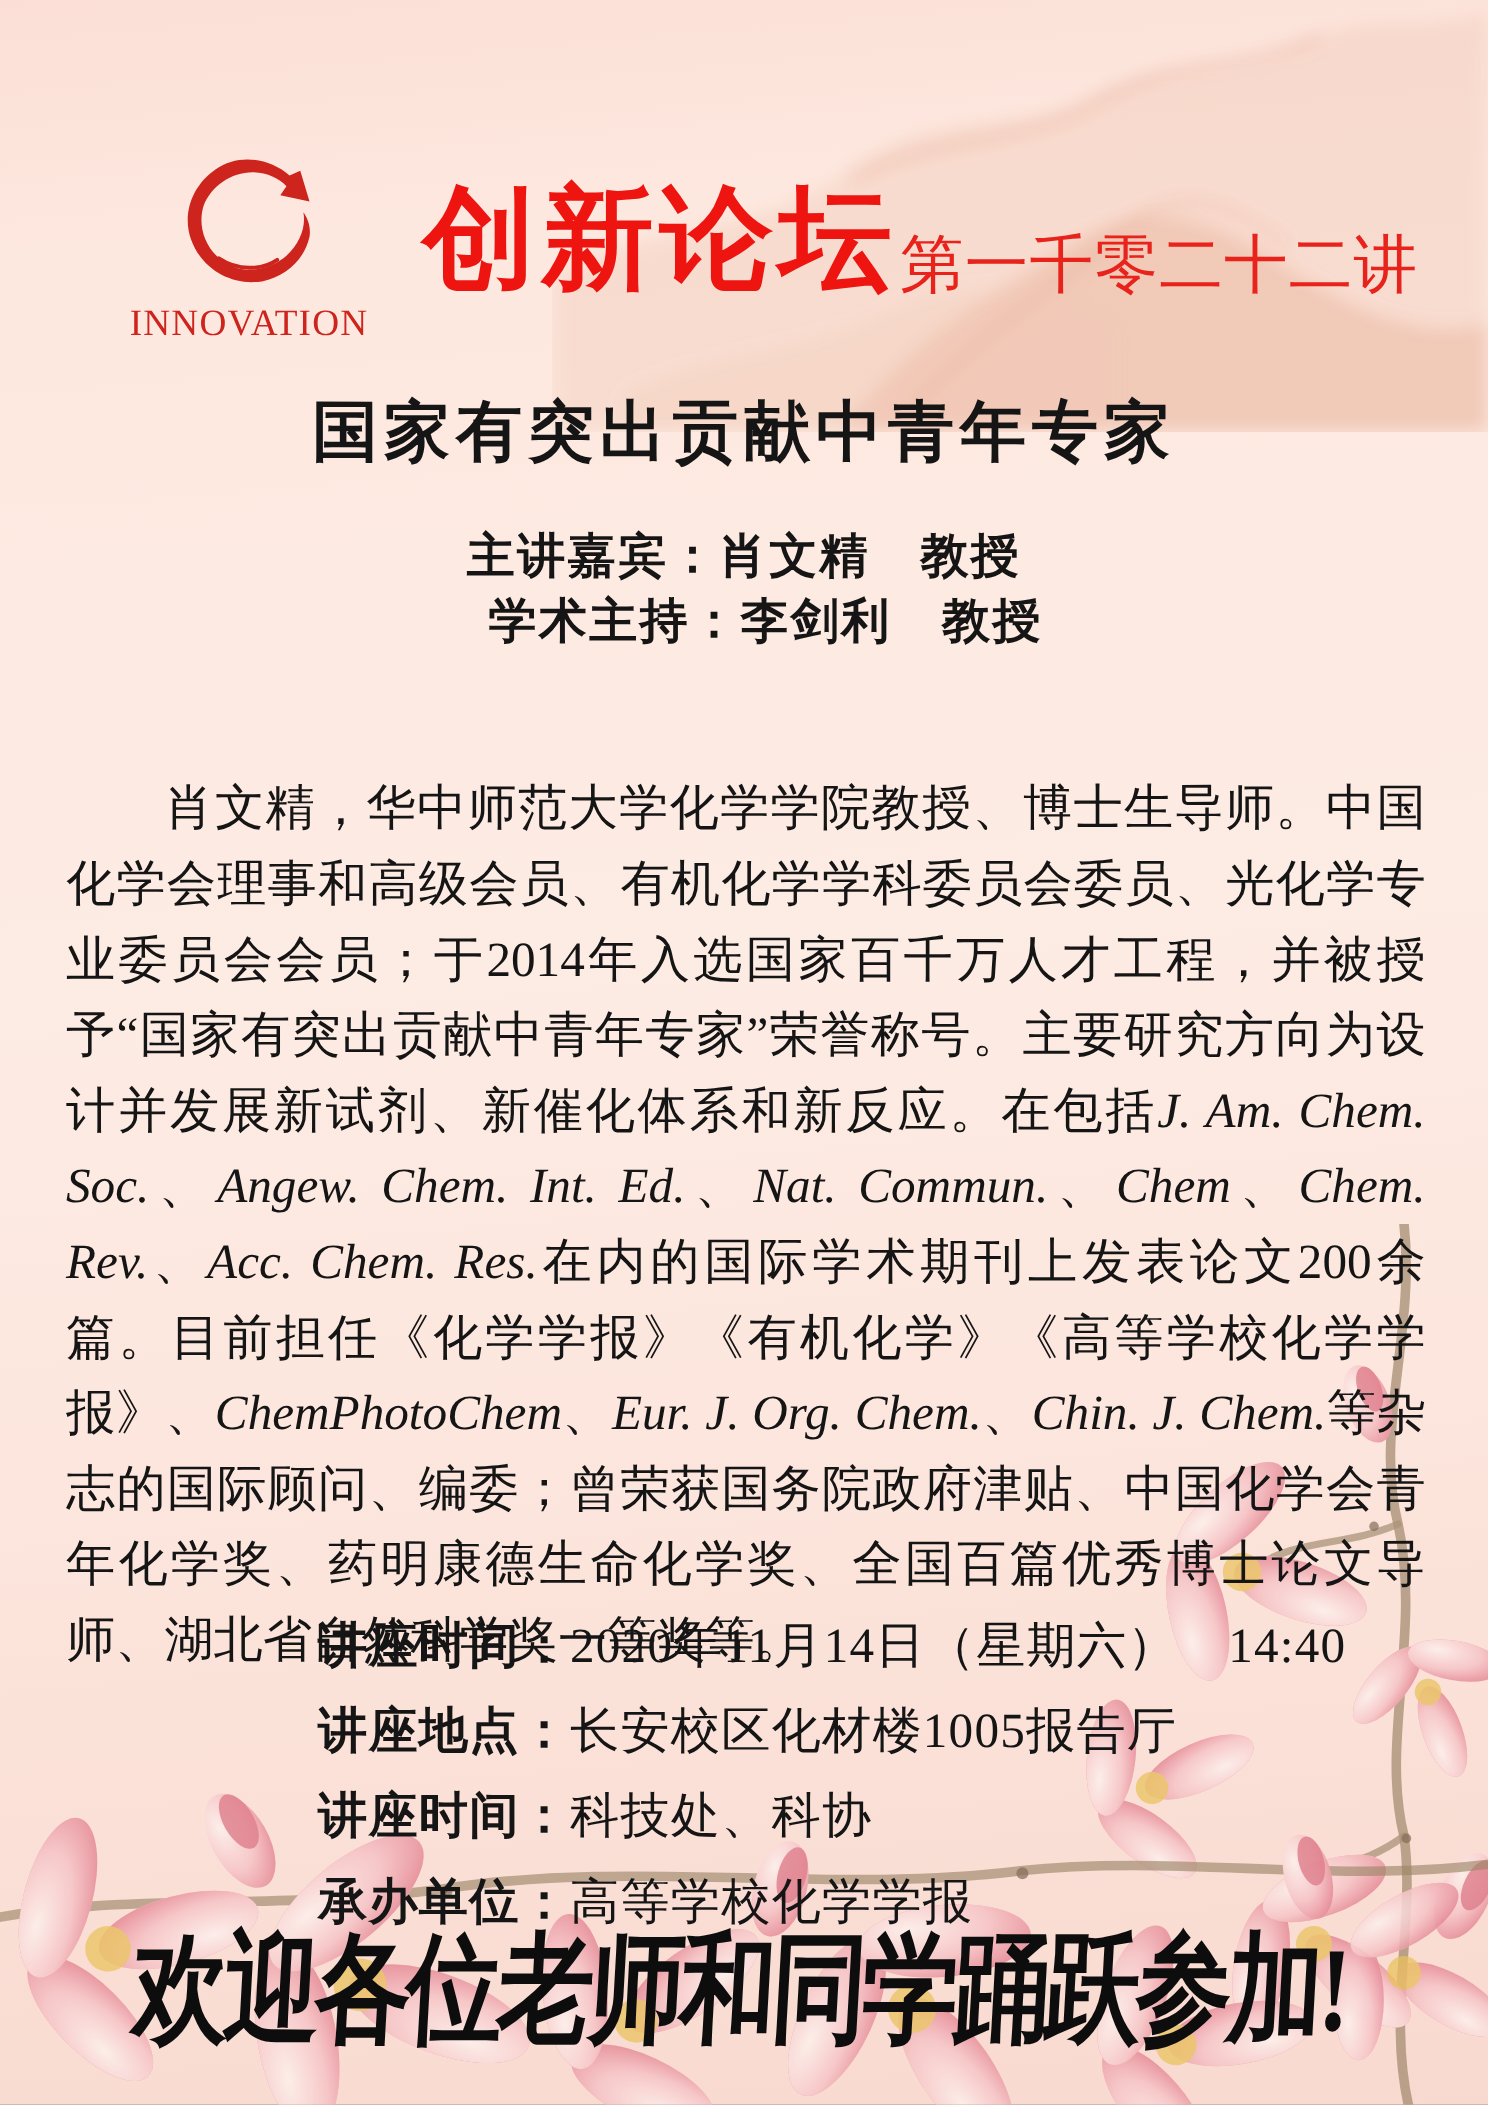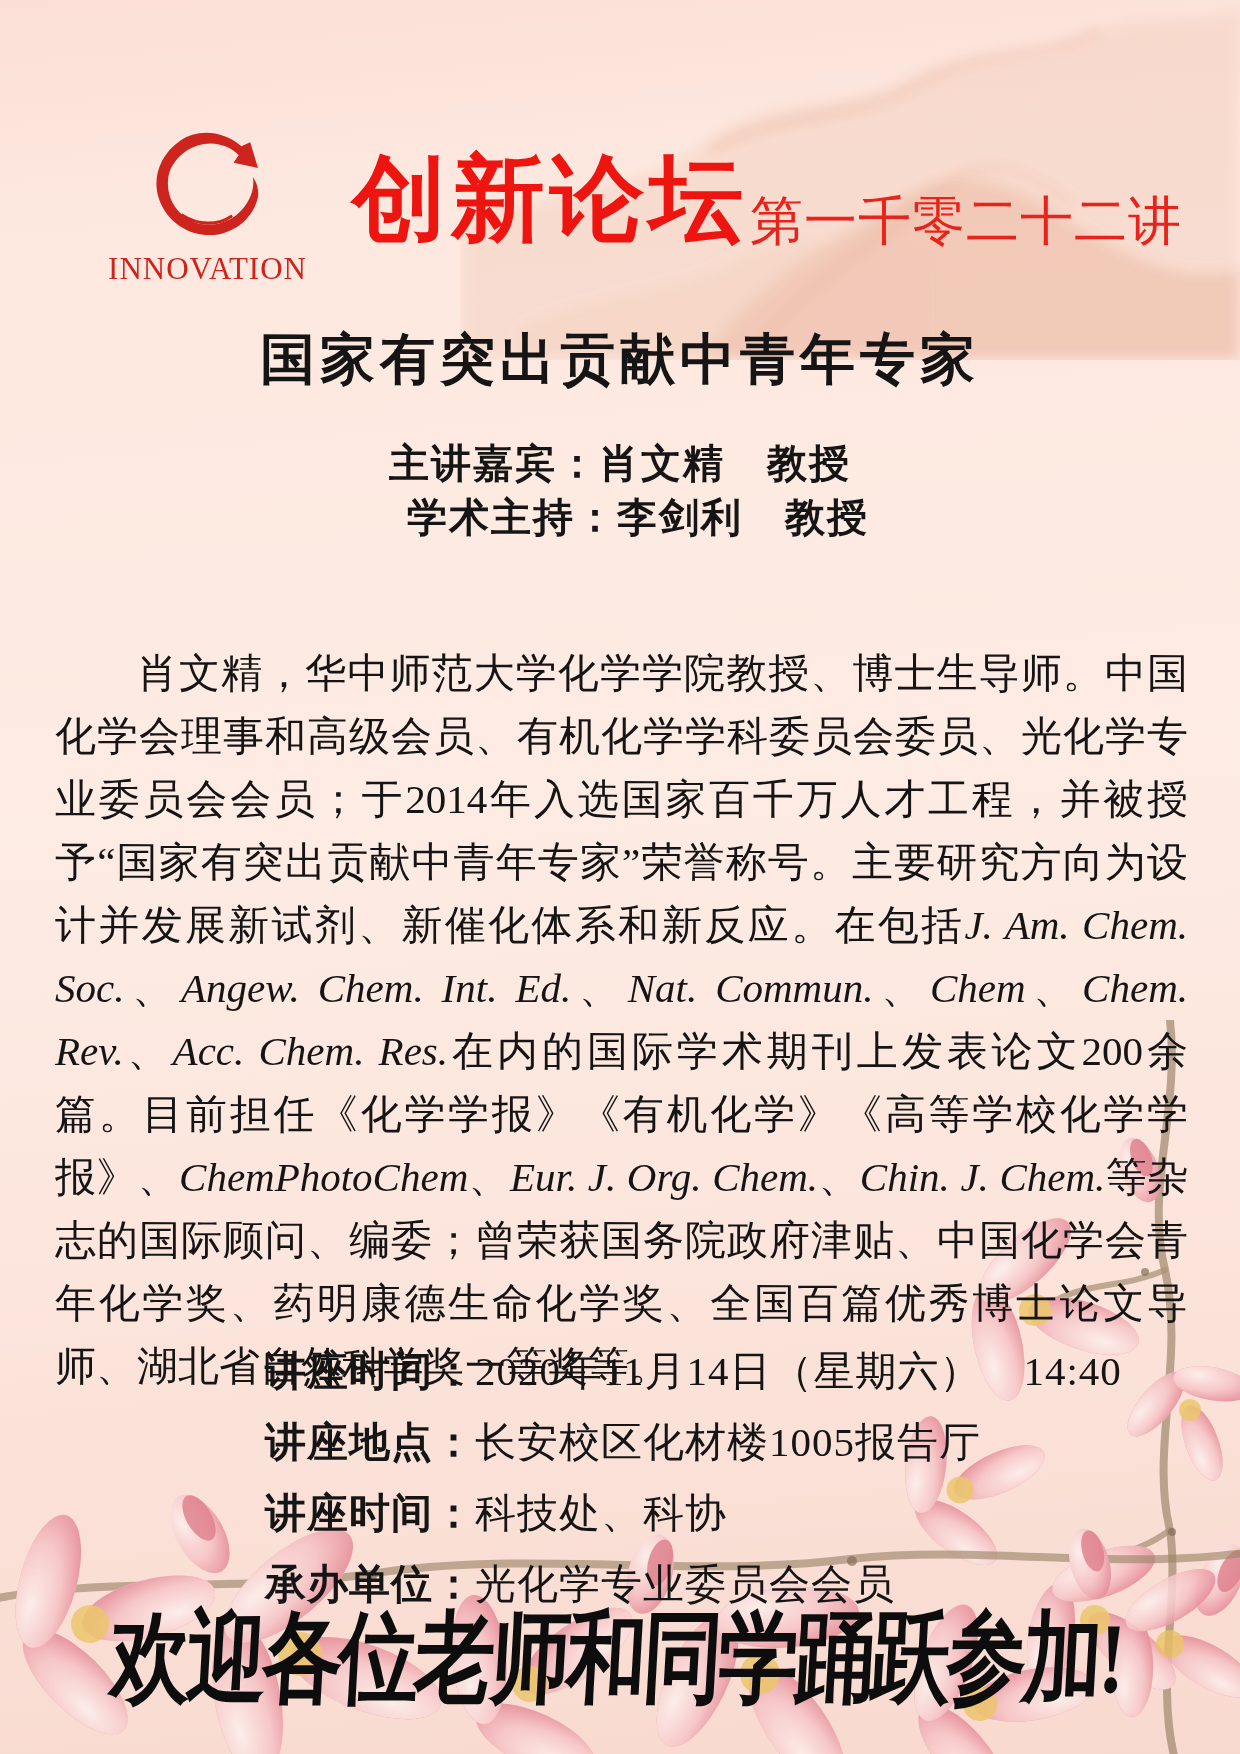--- a/index.html
+++ b/index.html
@@ -172,19 +172,19 @@
     <div class="detail-row">
       <span class="detail-label">讲座时间：</span><span class="detail-value">2020年11月14日（星期六）　14:40</span>
     </div>
     <div class="detail-row">
       <span class="detail-label">讲座地点：</span><span class="detail-value">长安校区化材楼1005报告厅</span>
     </div>
     <div class="detail-row">
       <span class="detail-label">讲座时间：</span><span class="detail-value">科技处、科协</span>
     </div>
     <div class="detail-row">
-      <span class="detail-label">承办单位：</span><span class="detail-value">光化学专业委员会会员</span>
+      <span class="detail-label">承办单位：</span><span class="detail-value">高等学校化学学报</span>
     </div>
   </div>
 
   <div class="welcome">欢迎各位老师和同学踊跃参加!</div>
 
 </div>
 
 </body></html>

